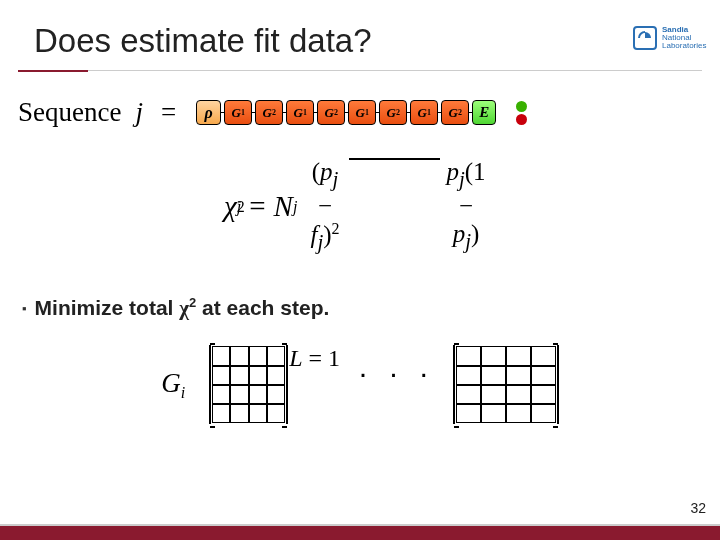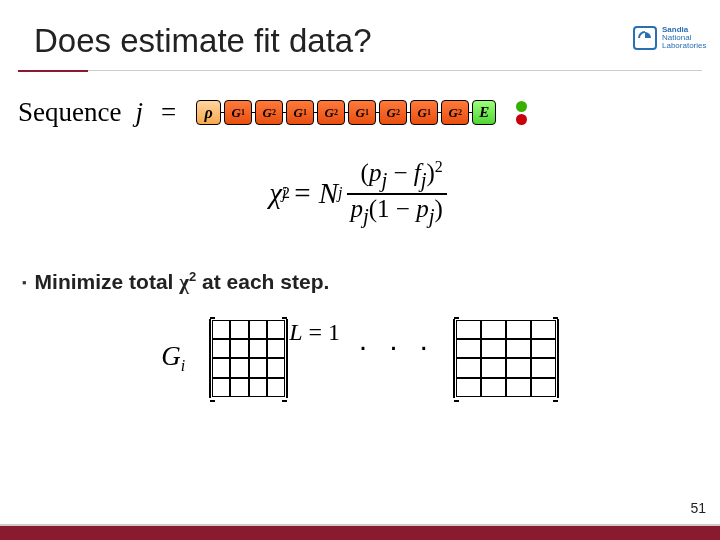--- a/index.html
+++ b/index.html
@@ -135,22 +135,22 @@
     display: inline-flex;
     align-items: center;
     font-family: "Times New Roman", serif;
     font-size: 29px;
   }
   .chi-row .it { font-style: italic; }
   .chi-row .sup { font-size: 16px; vertical-align: super; }
   .chi-row .sub { font-size: 16px; vertical-align: sub; font-style: italic; }
   .frac {
     display: inline-flex;
-    flex-direction: column;
-    align-items: flex-end;
+    flex-direction: row;
+    align-items: flex-start;
     font-size: 25px;
     margin: 0 4px;
   }
   .frac .num, .frac .den { padding: 0 4px; }
   .frac .bar { width: 100%; height: 1.5px; background: #000; }
   
   .bullet-row {
     margin: 40px 0 0 22px;
     font-size: 21px;
     color: #222;
@@ -336,14 +336,14 @@
         <div class="cell"></div>
         <div class="cell"></div>
       <div class="cell"></div>
         <div class="cell"></div>
         <div class="cell"></div>
         <div class="cell"></div>
     </div>
   </div>
 </div>
 
-<div class="pagenum">51</div>
+<div class="pagenum">32</div>
 <div class="bbar"></div>
 
 </body></html>

